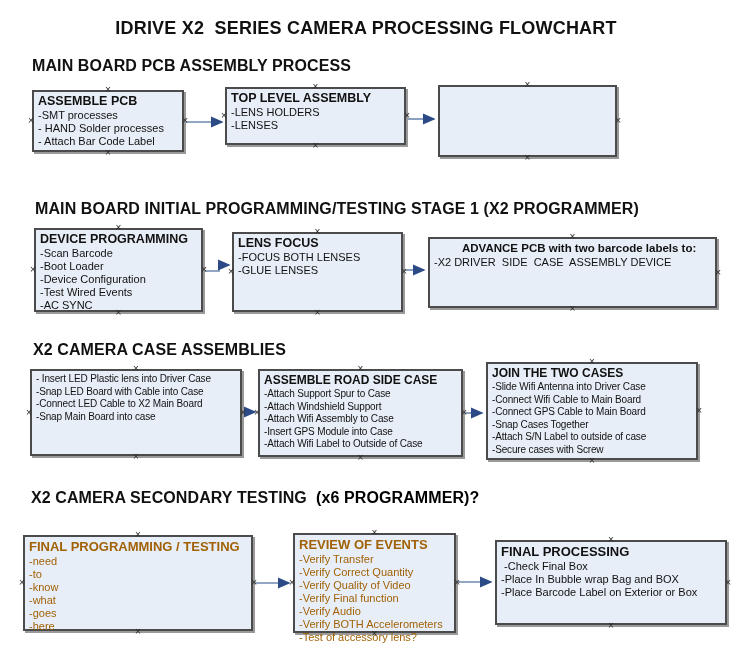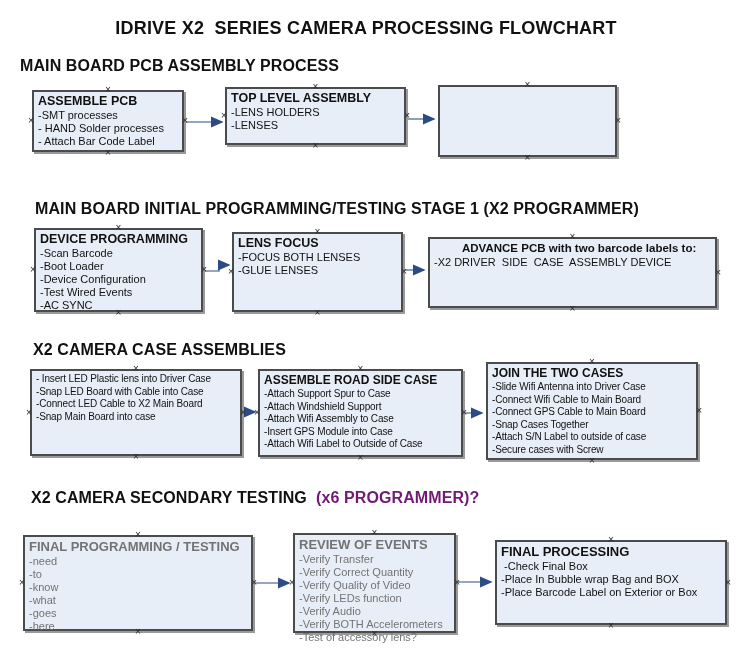--- a/index.html
+++ b/index.html
@@ -7,50 +7,50 @@
     position:relative;width:747px;height:662px;background:#ffffff;
     font-family:"Liberation Sans", sans-serif;color:#111;overflow:hidden;
   }
   .page-title{
     position:absolute;top:18px;left:0;width:732px;text-align:center;
     font-size:18px;font-weight:bold;white-space:pre;letter-spacing:0.2px;
   }
   .section-heading{
     position:absolute;font-size:16px;font-weight:bold;white-space:pre;letter-spacing:0.1px;
   }
-  .section-heading .red-part{color:#701a75;}
+  .section-heading .red-part{color:#000000;}
   .box{
     position:absolute;background:#e8eef7;border:2px solid #4b4b4b;
     box-shadow:2px 2px 0 #9a9a9a;padding:2px 4px;box-sizing:border-box;
   }
   .box-title{font-weight:bold;font-size:12.5px;line-height:15px;}
   .box-line{font-size:11px;line-height:13px;white-space:pre;}
   .box.small-body .box-title{font-size:12px;line-height:15px;}
   .box.small-body .box-line{font-size:10px;line-height:12.5px;letter-spacing:-0.15px;}
   .box.tight-title .box-title{font-size:11.5px;white-space:pre;margin-left:28px;}
   .box.big-title .box-title{font-size:13px;line-height:16px;}
-  .box.red-text .box-title,.box.red-text .box-line{color:#737373;}
+  .box.red-text .box-title,.box.red-text .box-line{color:#a16207;}
   .cp{
     position:absolute;font-size:10px;line-height:8px;color:#2a2a2a;
     font-weight:normal;pointer-events:none;
   }
   .cp-t{top:-6px;left:50%;transform:translateX(-50%);}
   .cp-b{bottom:-7px;left:50%;transform:translateX(-50%);}
   .cp-l{left:-6px;top:50%;transform:translateY(-50%);}
   .cp-r{right:-6px;top:50%;transform:translateY(-50%);}
   svg.connectors{position:absolute;top:0;left:0;pointer-events:none;}
 </style>
 </head>
 <body>
 
 <div class="canvas">
 
   <div class="page-title">IDRIVE X2  SERIES CAMERA PROCESSING FLOWCHART</div>
 
-  <div class="section-heading" style="left:20px;top:57px">MAIN BOARD PCB ASSEMBLY PROCESS</div>
+  <div class="section-heading" style="left:32px;top:57px">MAIN BOARD PCB ASSEMBLY PROCESS</div>
   <div class="section-heading" style="left:35px;top:200px">MAIN BOARD INITIAL PROGRAMMING/TESTING STAGE 1 (X2 PROGRAMMER)</div>
   <div class="section-heading" style="left:33px;top:341px">X2 CAMERA CASE ASSEMBLIES</div>
   <div class="section-heading" style="left:31px;top:489px"><span>X2 CAMERA SECONDARY TESTING  </span><span class="red-part">(x6 PROGRAMMER)?</span></div>
 
   <svg class="connectors" width="747" height="662">
     <defs>
       <marker id="ah" markerWidth="9" markerHeight="8" refX="7" refY="3.5" orient="auto">
         <path d="M0,0 L8,3.5 L0,7 Z" fill="#2b4a86"></path>
       </marker>
     </defs>
@@ -177,21 +177,21 @@
 
   <div class="box big-title red-text" style="left:293px;top:533px;width:163px;height:100px">
     <span class="cp cp-t">×</span>
     <span class="cp cp-b">×</span>
     <span class="cp cp-l">×</span>
     <span class="cp cp-r">×</span>
     <div class="box-title">REVIEW OF EVENTS</div>
     <div class="box-line">-Verify Transfer</div>
     <div class="box-line">-Verify Correct Quantity</div>
     <div class="box-line">-Verify Quality of Video</div>
-    <div class="box-line">-Verify LEDs function</div>
+    <div class="box-line">-Verify Final function</div>
     <div class="box-line">-Verify Audio</div>
     <div class="box-line">-Verify BOTH Accelerometers</div>
     <div class="box-line">-Test of accessory lens?</div>
   </div>
 
   <div class="box big-title" style="left:495px;top:540px;width:232px;height:85px">
     <span class="cp cp-t">×</span>
     <span class="cp cp-b">×</span>
     <span class="cp cp-r">×</span>
     <div class="box-title">FINAL PROCESSING</div>

